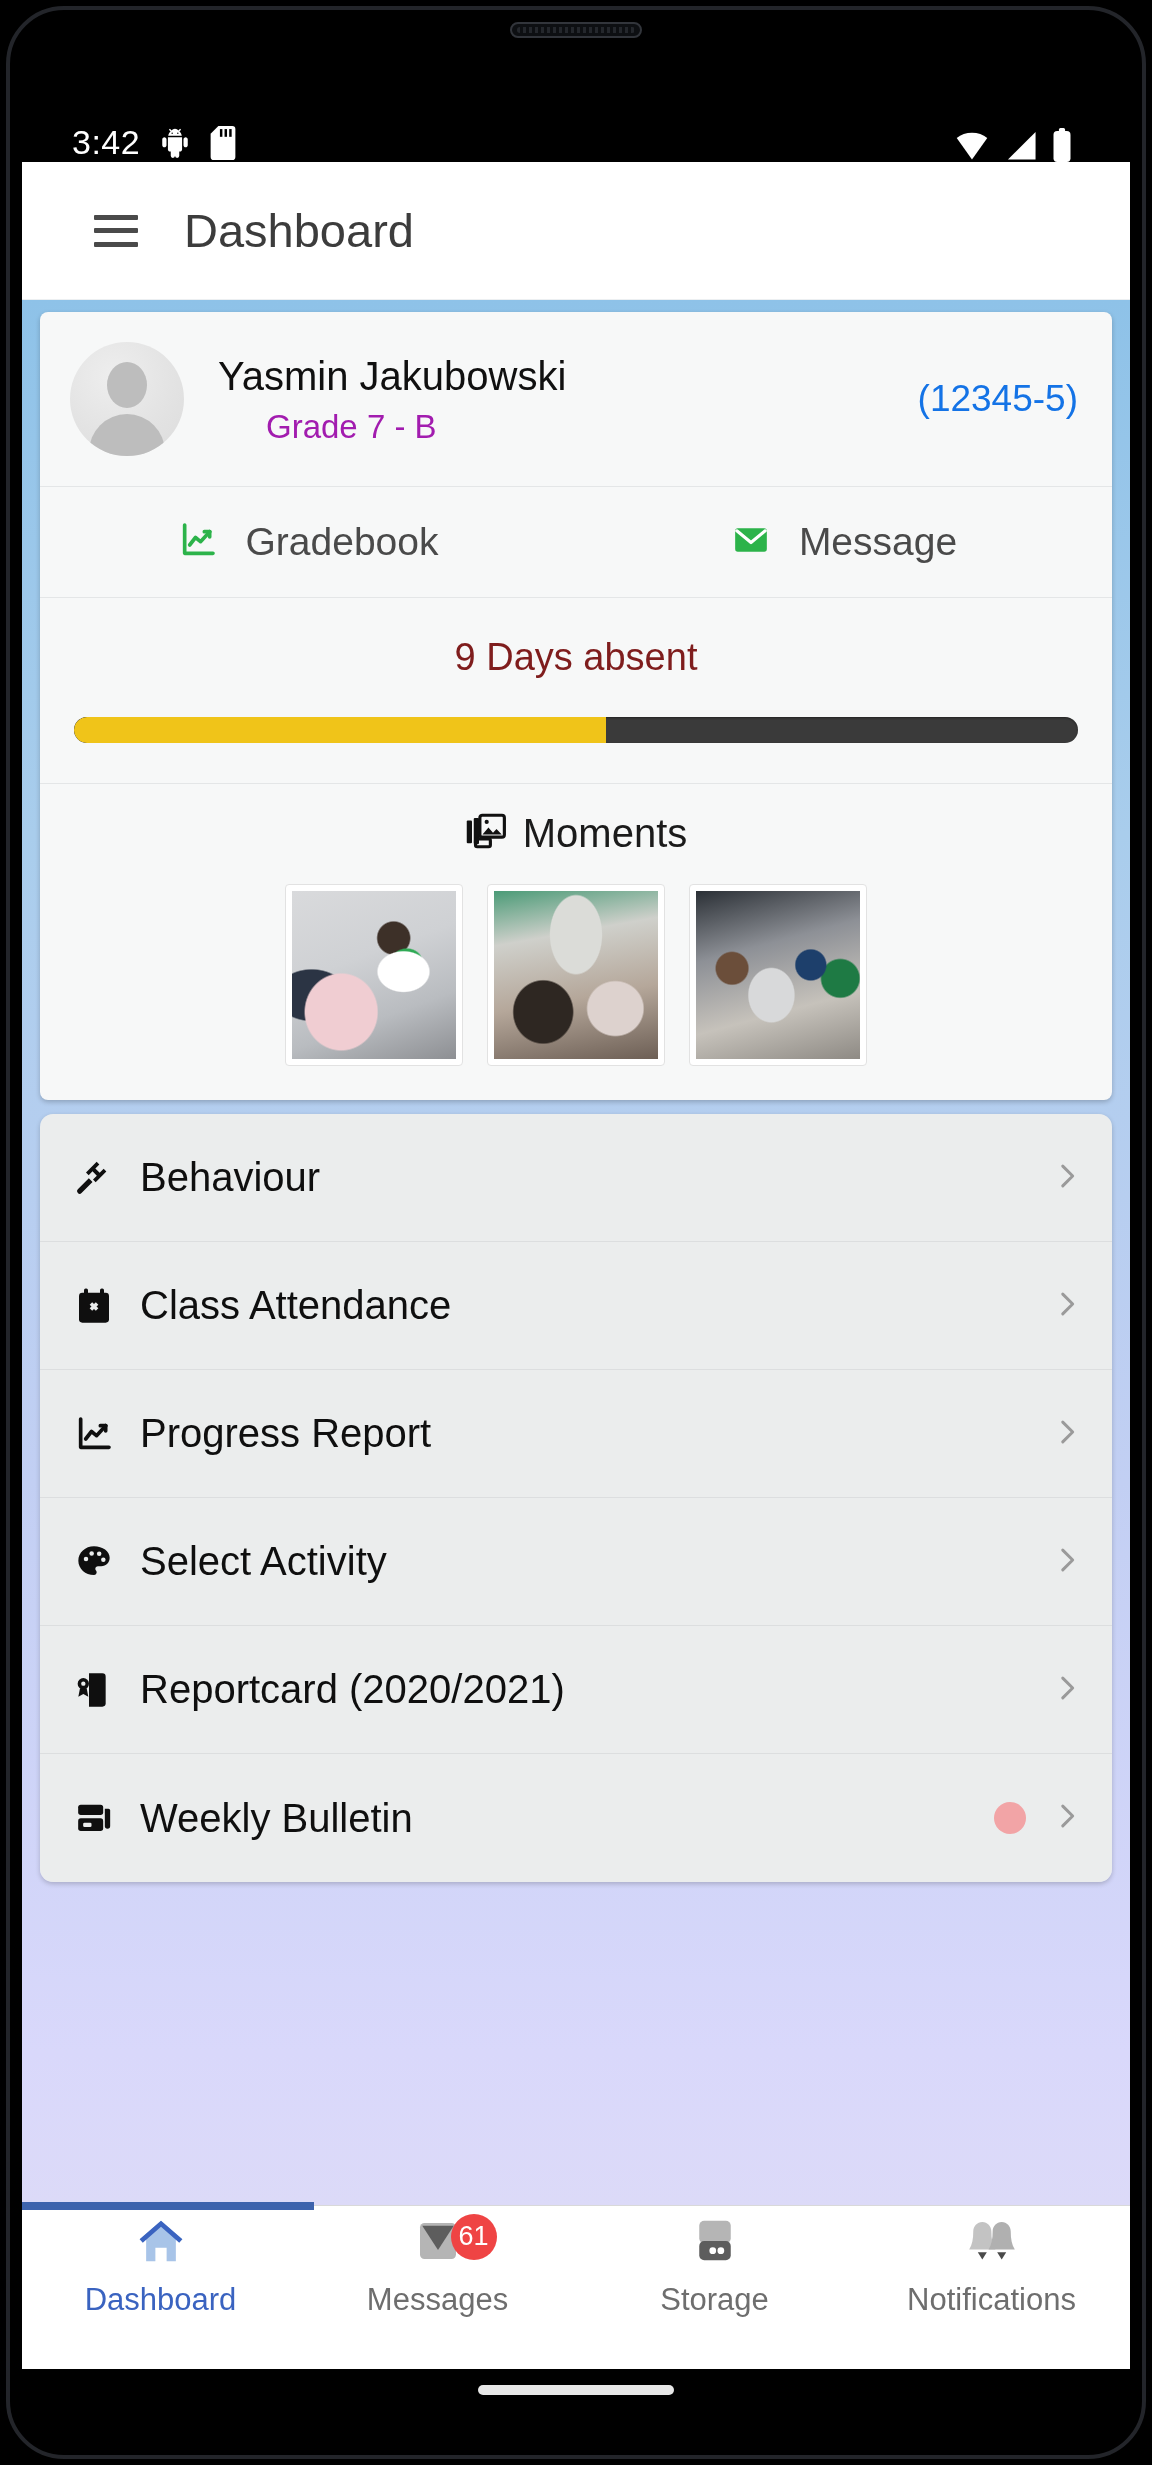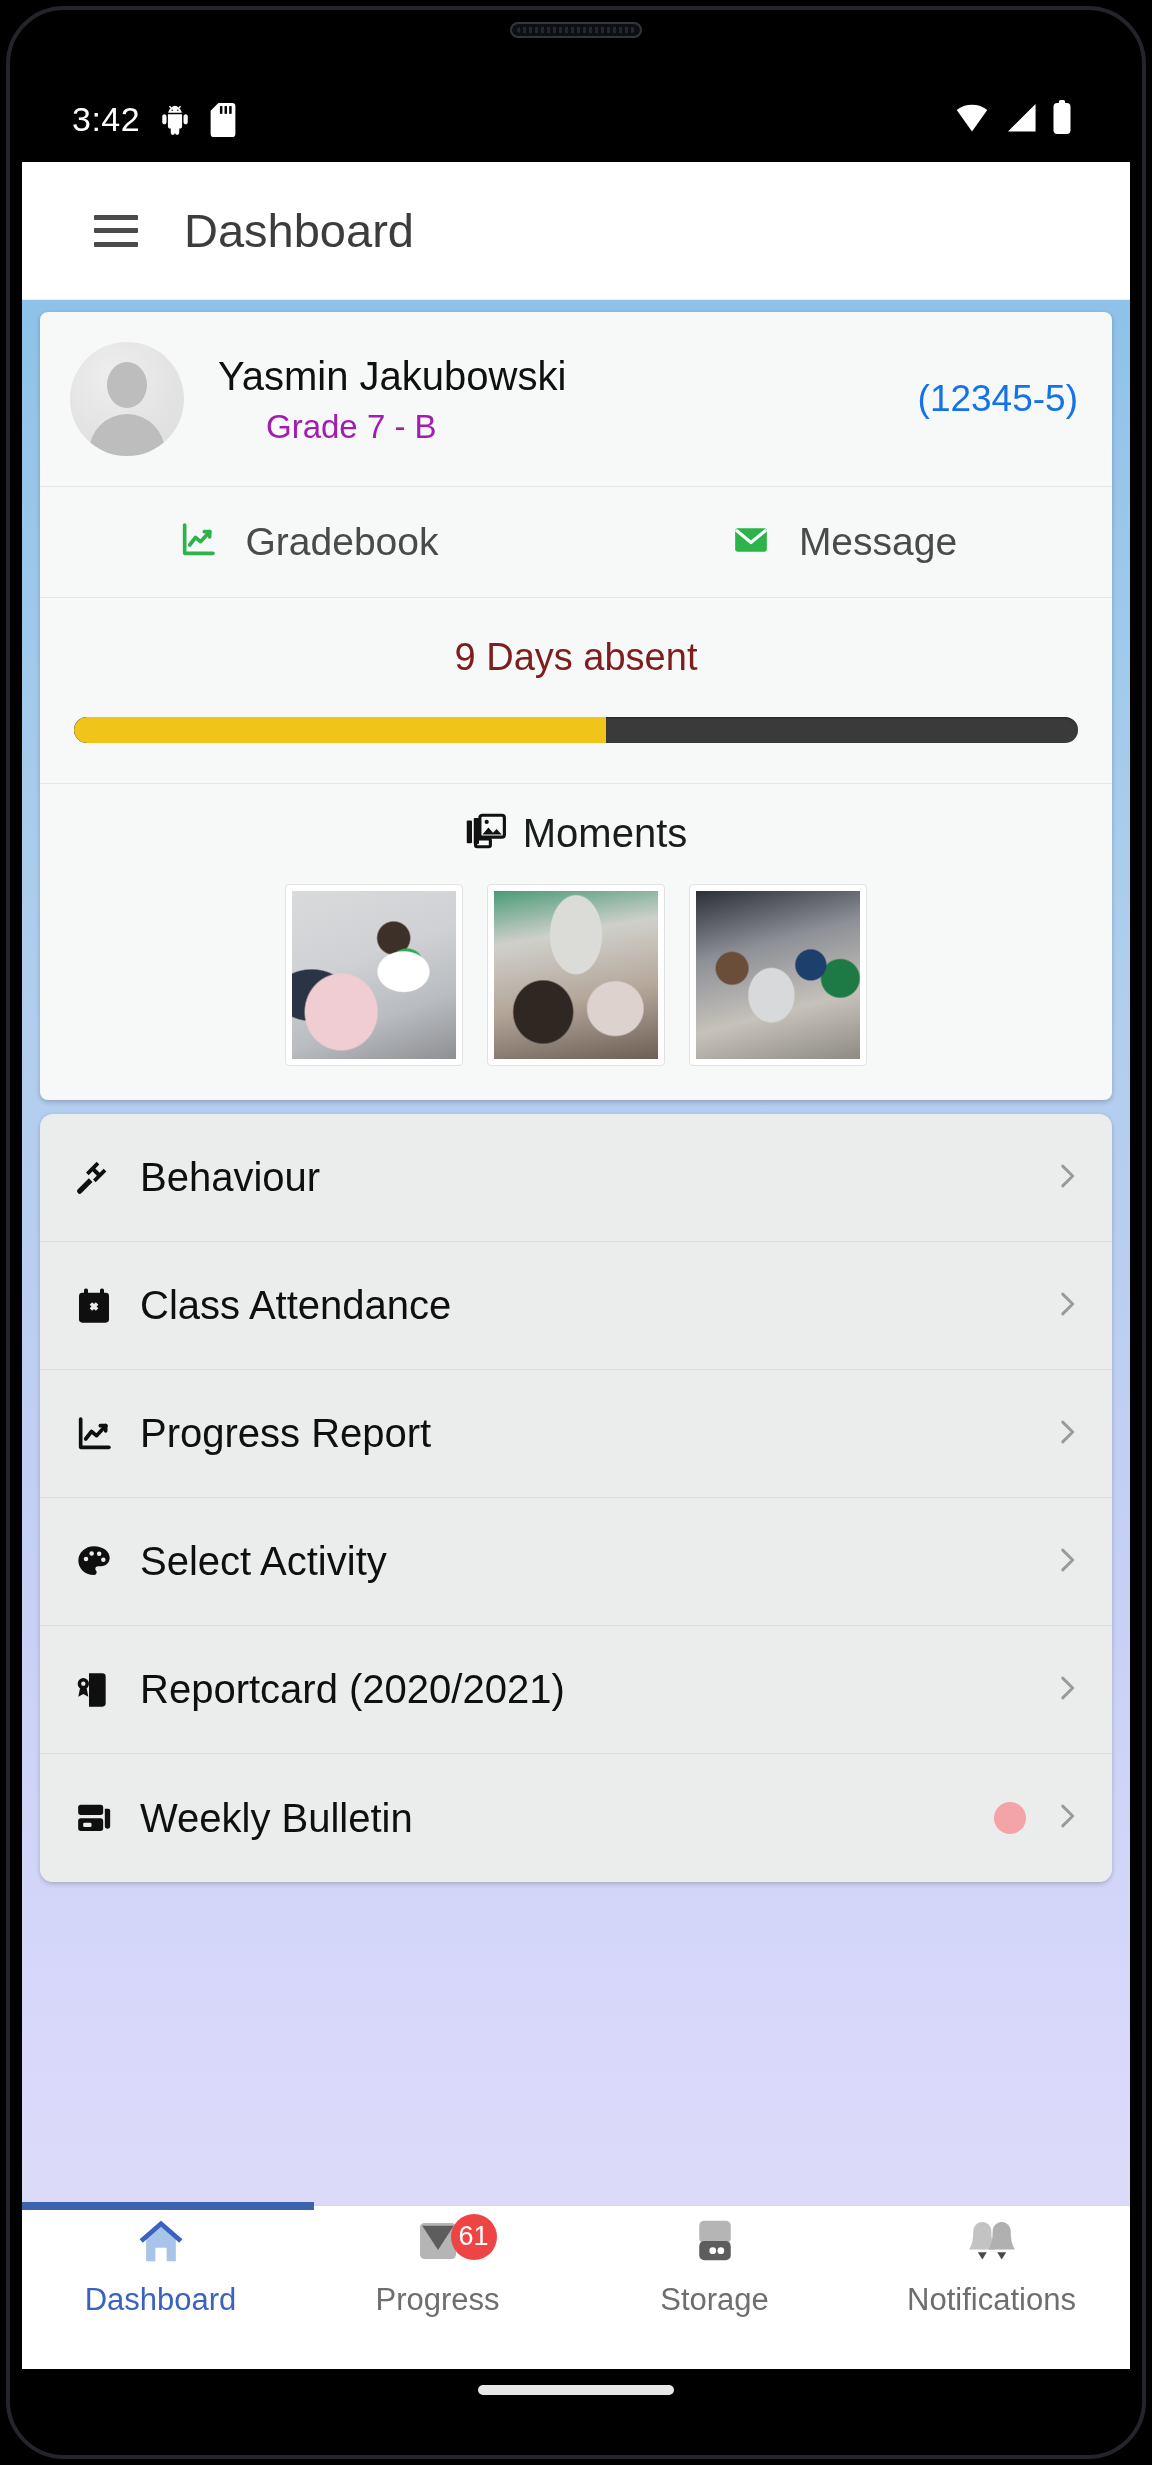--- a/index.html
+++ b/index.html
@@ -32,21 +32,21 @@
   }
   .speaker::after{
     content:""; position:absolute; left:5px; top:3px; right:5px; bottom:3px;
     background: repeating-linear-gradient(90deg,#24272c 0 3px,#0d0f12 3px 6px);
     border-radius: 5px;
   }
   
   .statusbar {
     position: absolute; left: 0; top: 100px;
     width: 1152px; height: 62px;
-    display: flex; align-items: flex-start;
+    display: flex; align-items: flex-end;
     color: #fff;
   }
   .sb-left { display: flex; align-items: center; gap: 18px; margin-left: 72px; }
   .sb-right { display: flex; align-items: center; gap: 14px; margin-left: auto; margin-right: 80px; }
   .sb-time { font-size: 34px; letter-spacing: .5px; font-family: "Liberation Sans", sans-serif; }
   .sb-icon { display: inline-flex; }
   
   .app {
     position: absolute; left: 22px; top: 162px;
     width: 1108px; height: 2165px;
@@ -439,21 +439,21 @@
       <div class="nav-item">
         <div class="nav-icon-wrap">
           <span>
             <svg width="54" height="54" viewBox="0 0 24 24">
               <rect x="4" y="4" width="16" height="16" rx="2" fill="#b5b5b5"></rect>
               <path d="M5 5.2L12 16 19 5.2z" fill="#5d5d5d"></path>
             </svg>
           </span>
           <span class="badge">61</span>
         </div>
-        <span class="nav-label">Progress</span>
+        <span class="nav-label">Messages</span>
       </div>
 
       <div class="nav-item">
         <div class="nav-icon-wrap">
           <span>
             <svg width="54" height="54" viewBox="0 0 24 24">
               <rect x="5" y="3" width="14" height="10" rx="2.2" fill="#b5b5b5"></rect>
               <rect x="5" y="12" width="14" height="8.5" rx="2.2" fill="#5d5d5d"></rect>
               <circle cx="11" cy="16.3" r="1.5" fill="#ffffff"></circle>
               <circle cx="14.6" cy="16.3" r="1.5" fill="#ffffff"></circle>

